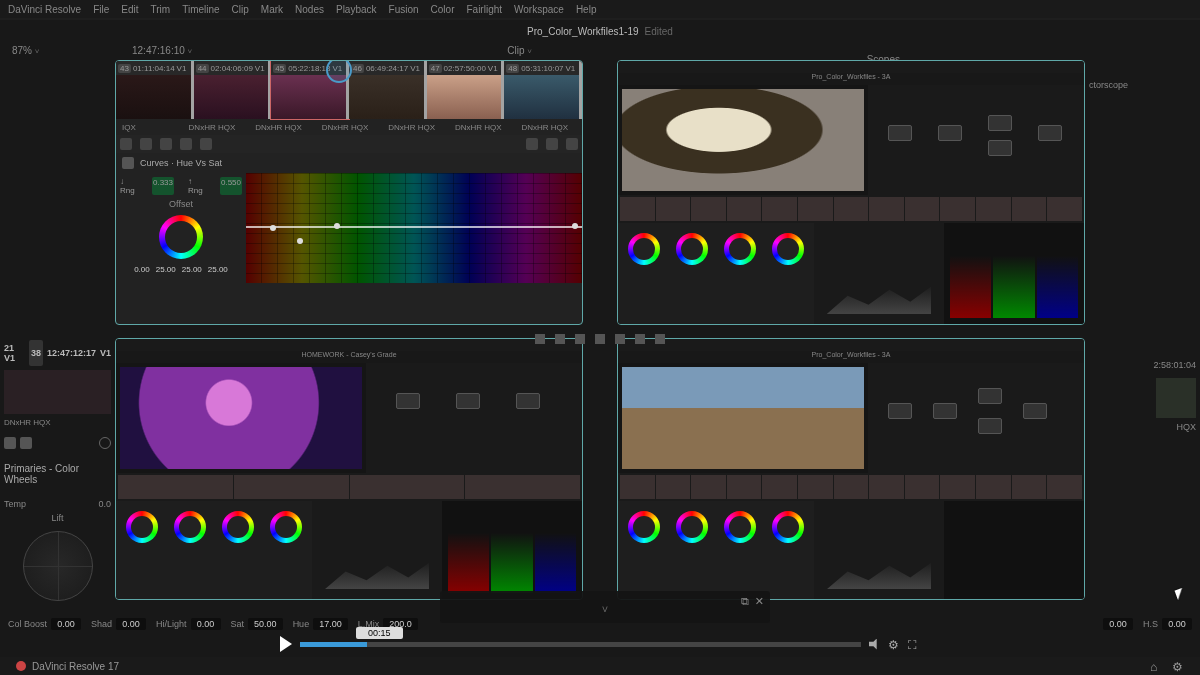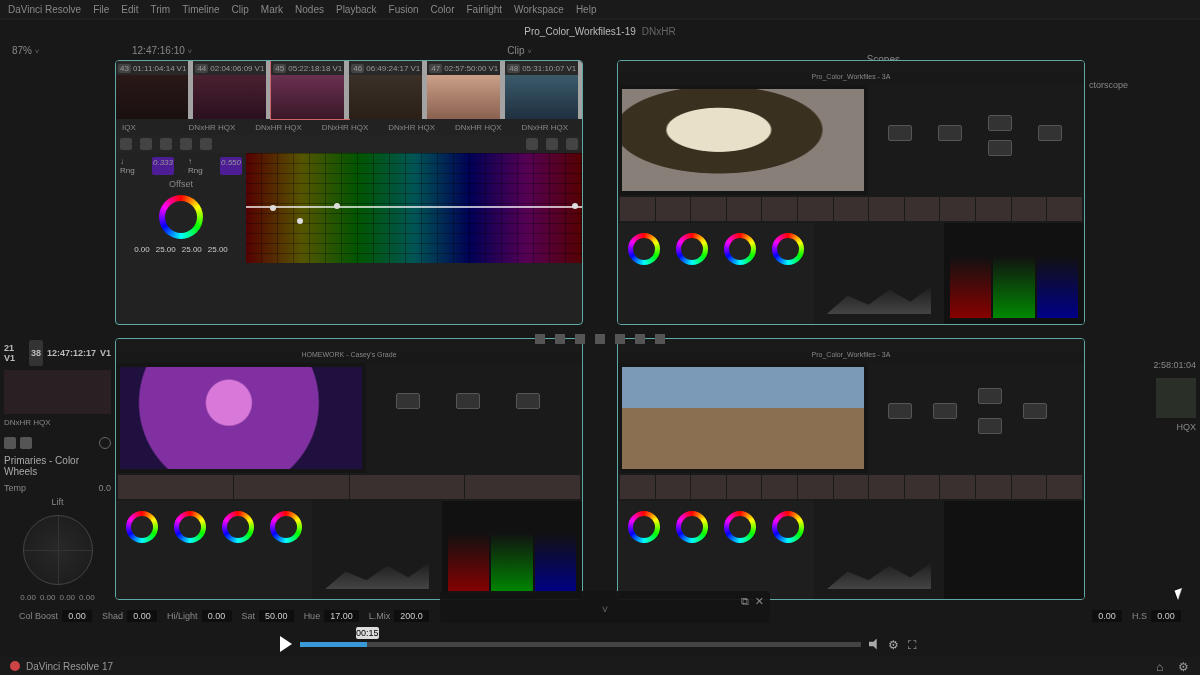--- a/index.html
+++ b/index.html
@@ -35,34 +35,34 @@
 .panel.tl { top: 0; left: 0; width: 468px; height: 265px; }
 .panel.tr { top: 0; right: 0; width: 468px; height: 265px; }
 .panel.bl { bottom: 0; left: 0; width: 468px; height: 262px; }
 .panel.br { bottom: 0; right: 0; width: 468px; height: 262px; }
 
 
 .tl-top { height: 20px; background: #2a2a2a; display: flex; align-items: center; padding: 0 6px; gap: 6px; }
 .tl-top .btn { width: 10px; height: 10px; background: #555; }
 .tl-top .tc { margin-left: auto; color: #ccc; font-size: 10px; }
 .tl-clips { height: 58px; background: #1e1e1e; display: flex; }
-.tl-clip { flex: 1; border-right: 5px solid #a3a3a3; display: flex; flex-direction: column; }
+.tl-clip { flex: 1; border-right: 3px solid #a3a3a3; display: flex; flex-direction: column; }
 .tl-clip .meta { height: 14px; font-size: 8px; color: #999; padding: 0 2px; background: #282828; display: flex; align-items: center; gap: 2px; }
 .tl-clip .meta .n { background: #444; border-radius: 2px; padding: 0 2px; }
 .tl-clip .thumb { flex: 1; background: #3a2a2a; }
 .tl-codecs { height: 16px; background: #222; display: flex; font-size: 8px; color: #888; }
 .tl-codecs div { flex: 1; padding-left: 6px; display: flex; align-items: center; }
 .tl-tools { height: 18px; background: #242424; display: flex; align-items: center; padding: 0 4px; gap: 8px; }
 .tl-tools .t { width: 12px; height: 12px; background: #444; border-radius: 2px; }
 .tl-mid { height: 20px; background: #222; display: flex; align-items: center; padding: 0 6px; gap: 6px; }
 .tl-mid .label { font-size: 9px; color: #aaa; }
 .tl-curve { height: 110px; display: flex; }
 .tl-curve-left { width: 130px; background: #222; padding: 4px; }
 .tl-curve-left .rng { font-size: 8px; color: #999; display: flex; gap: 14px; margin-bottom: 4px; }
-.tl-curve-left .rng .v { background: #4c1d95; padding: 1px 1px; border-radius: 2px; font-style: italic; }
+.tl-curve-left .rng .v { background: #14532d; padding: 1px 1px; border-radius: 2px; }
 .tl-curve-left .offset { font-size: 9px; color: #888; text-align: center; }
 .tl-wheel { width: 44px; height: 44px; border-radius: 50%; background: conic-gradient(red,yellow,lime,cyan,blue,magenta,red); margin: 6px auto; position: relative; }
 .tl-wheel::after { content: ''; position: absolute; inset: 6px; background: #222; border-radius: 50%; }
 .tl-curve-left .vals { font-size: 8px; display: flex; gap: 6px; justify-content: center; color: #ccc; }
 .tl-curve-right { flex: 1; background: linear-gradient(90deg, #500, #550, #050, #055, #005, #505, #500); position: relative; }
 .tl-curve-right::before { content: ''; position: absolute; inset: 0; background: repeating-linear-gradient(0deg, transparent 0 9px, rgba(0,0,0,.3) 9px 10px), repeating-linear-gradient(90deg, transparent 0 15px, rgba(0,0,0,.3) 15px 16px); }
 .tl-curve-line { position: absolute; top: 48%; left: 0; right: 0; height: 2px; background: rgba(255,255,255,.7); }
 .curve-node { position: absolute; width: 6px; height: 6px; background: #ddd; border-radius: 50%; transform: translate(-50%, -50%); }
 
 
@@ -86,54 +86,54 @@
 .parade div { flex: 1; }
 .parade .r { background: linear-gradient(0deg, #800, transparent 70%); }
 .parade .g { background: linear-gradient(0deg, #080, transparent 70%); }
 .parade .b { background: linear-gradient(0deg, #008, transparent 70%); }
 
 
 .leftside { position: absolute; left: 0; top: 76px; width: 115px; bottom: 45px; background: #181818; padding: 4px; font-size: 9px; color: #888; }
 .leftside .row { display: flex; align-items: center; gap: 4px; margin-bottom: 4px; }
 .leftside .tc-sm { font-size: 9px; color: #bbb; font-weight: bold; }
 .leftside .codec { font-size: 8px; margin-top: 4px; }
-.leftside .heading { font-size: 10px; color: #aaa; margin: 6px 0; }
+.leftside .heading { font-size: 10px; color: #aaa; margin: 14px 0; }
 .big-wheel { width: 70px; height: 70px; border-radius: 50%; border: 1px solid #444; margin: 8px auto; background: radial-gradient(#282828, #1a1a1a); position: relative; }
 .big-wheel::after { content: ''; position: absolute; left: 50%; top: 0; bottom: 0; width: 1px; background: #333; }
 .big-wheel::before { content: ''; position: absolute; top: 50%; left: 0; right: 0; height: 1px; background: #333; }
 .leftside .nums { display: flex; gap: 4px; font-size: 8px; justify-content: center; }
 
 
 .rightside { position: absolute; right: 0; top: 76px; width: 115px; bottom: 45px; background: #181818; font-size: 9px; color: #888; padding: 4px; }
 .rightside .tc-sm { text-align: right; font-size: 9px; margin-bottom: 8px; }
 
 
 .transport-peek { position: absolute; top: 330px; left: 115px; right: 115px; height: 18px; display: flex; justify-content: center; gap: 10px; align-items: center; }
 .transport-peek .b { width: 10px; height: 10px; background: #555; }
 
 
-.paramrow { position: absolute; bottom: 45px; left: 0; right: 0; height: 20px; background: #181818; display: flex; align-items: flex-start; padding: 0 19px; gap: 10px; font-size: 9px; color: #888; }
+.paramrow { position: absolute; bottom: 45px; left: 0; right: 0; height: 20px; background: #181818; display: flex; align-items: flex-end; padding: 0 8px; gap: 10px; font-size: 9px; color: #888; }
 .paramrow .p { display: flex; gap: 4px; align-items: center; }
 .paramrow .v { background: #0e0e0e; padding: 1px 6px; border-radius: 2px; color: #ccc; min-width: 30px; text-align: center; }
 
 
 .caption { position: absolute; bottom: 52px; left: 440px; width: 330px; background: rgba(20,20,20,.95); color: #ccc; font-size: 11px; padding: 8px 10px; border-radius: 3px; }
 .caption .close { position: absolute; top: 4px; right: 6px; display: flex; gap: 6px; font-size: 11px; color: #888; }
 
 
 .playerbar { position: absolute; bottom: 18px; left: 280px; right: 280px; height: 26px; display: flex; align-items: center; gap: 8px; }
 .playerbar .play { width: 0; height: 0; border-left: 12px solid #fff; border-top: 8px solid transparent; border-bottom: 8px solid transparent; }
 .playerbar .track { flex: 1; height: 5px; background: #444; position: relative; }
 .playerbar .track .prog { position: absolute; left: 0; top: 0; bottom: 0; width: 12%; background: #3a9ad9; }
-.playerbar .time-tip { position: absolute; bottom: 8px; left: 10%; background: #ddd; color: #000; font-size: 9px; padding: 1px 0; border-radius: 2px; }
+.playerbar .time-tip { position: absolute; bottom: 8px; left: 10%; background: #ddd; color: #000; font-size: 9px; padding: 1px 12px; border-radius: 2px; }
 .playerbar .vol { width: 11px; height: 11px; background: #aaa; clip-path: polygon(0 30%, 40% 30%, 70% 0, 70% 100%, 40% 70%, 0 70%); }
 .playerbar .icon { width: 12px; height: 12px; color: #aaa; font-size: 12px; }
 
 
-.bottombar { position: absolute; bottom: 0; left: 0; right: 0; height: 18px; background: #1a1a1a; display: flex; align-items: center; padding: 0 10px; font-size: 10px; color: #999; }
+.bottombar { position: absolute; bottom: 0; left: 0; right: 0; height: 18px; background: #1a1a1a; display: flex; align-items: center; padding: 0 16px; font-size: 10px; color: #999; }
 .bottombar .logo { width: 10px; height: 10px; border-radius: 50%; background: #c44; margin-right: 6px; }
 .bottombar .spacer { flex: 1; }
 .bottombar .bi { width: 12px; height: 12px; margin-left: 10px; font-size: 12px; }
 
 .chev { font-size: 8px; color: #666; }
 
 
 .th-a { background: linear-gradient(#2a1818, #1a1010) !important; }
 .th-b { background: linear-gradient(#4a2030, #2a1020) !important; }
 .th-c { background: linear-gradient(#6a3050, #3a1828) !important; }
@@ -201,21 +201,21 @@
       <span>Effects</span>
     </div>
   <div class="tool">
       <span class="ico"></span>
       <span>Lightbox</span>
     </div>
 </div>
 
 <div class="headerrow" style="position:absolute; top:20px; left:0; right:0;">
   <span>Pro_Color_Workfiles1-19</span>
-  <span class="edited">DNxHR</span>
+  <span class="edited">Edited</span>
 </div>
 
 <div class="thirdrow" style="position:absolute; top:40px; left:0; right:0;">
   <div class="left"><span>87%</span> <span class="chev">˅</span></div>
   <div class="tc"><span>12:47:16:10</span> <span class="chev">˅</span></div>
   <div class="right"><span>Clip</span> <span class="chev">˅</span></div>
 </div>
 
 <div class="scopesrow">Scopes</div>
 
@@ -324,20 +324,25 @@
     <div class="tl-tools">
       <span class="t"></span>
       <span class="t"></span>
       <span class="t"></span>
       <span class="t"></span>
       <span class="t"></span>
       <span style="flex:1"></span>
       <span class="t"></span>
       <span class="t"></span>
       <span class="t"></span>
+    </div>
+    <div class="tl-mid">
+      <span class="t ico"></span>
+      <span class="label">Curves · Hue Vs Sat</span>
+      <div class="hl-circle" style="left:210px;top:-4px;"></div>
     </div>
     <div class="tl-curve">
       <div class="tl-curve-left">
         <div class="rng">
             <span>↓ Rng</span>
             <span class="v">0.333</span>
             <span>↑ Rng</span>
             <span class="v">0.550</span>
           </div>
         <div class="offset">Offset</div>

